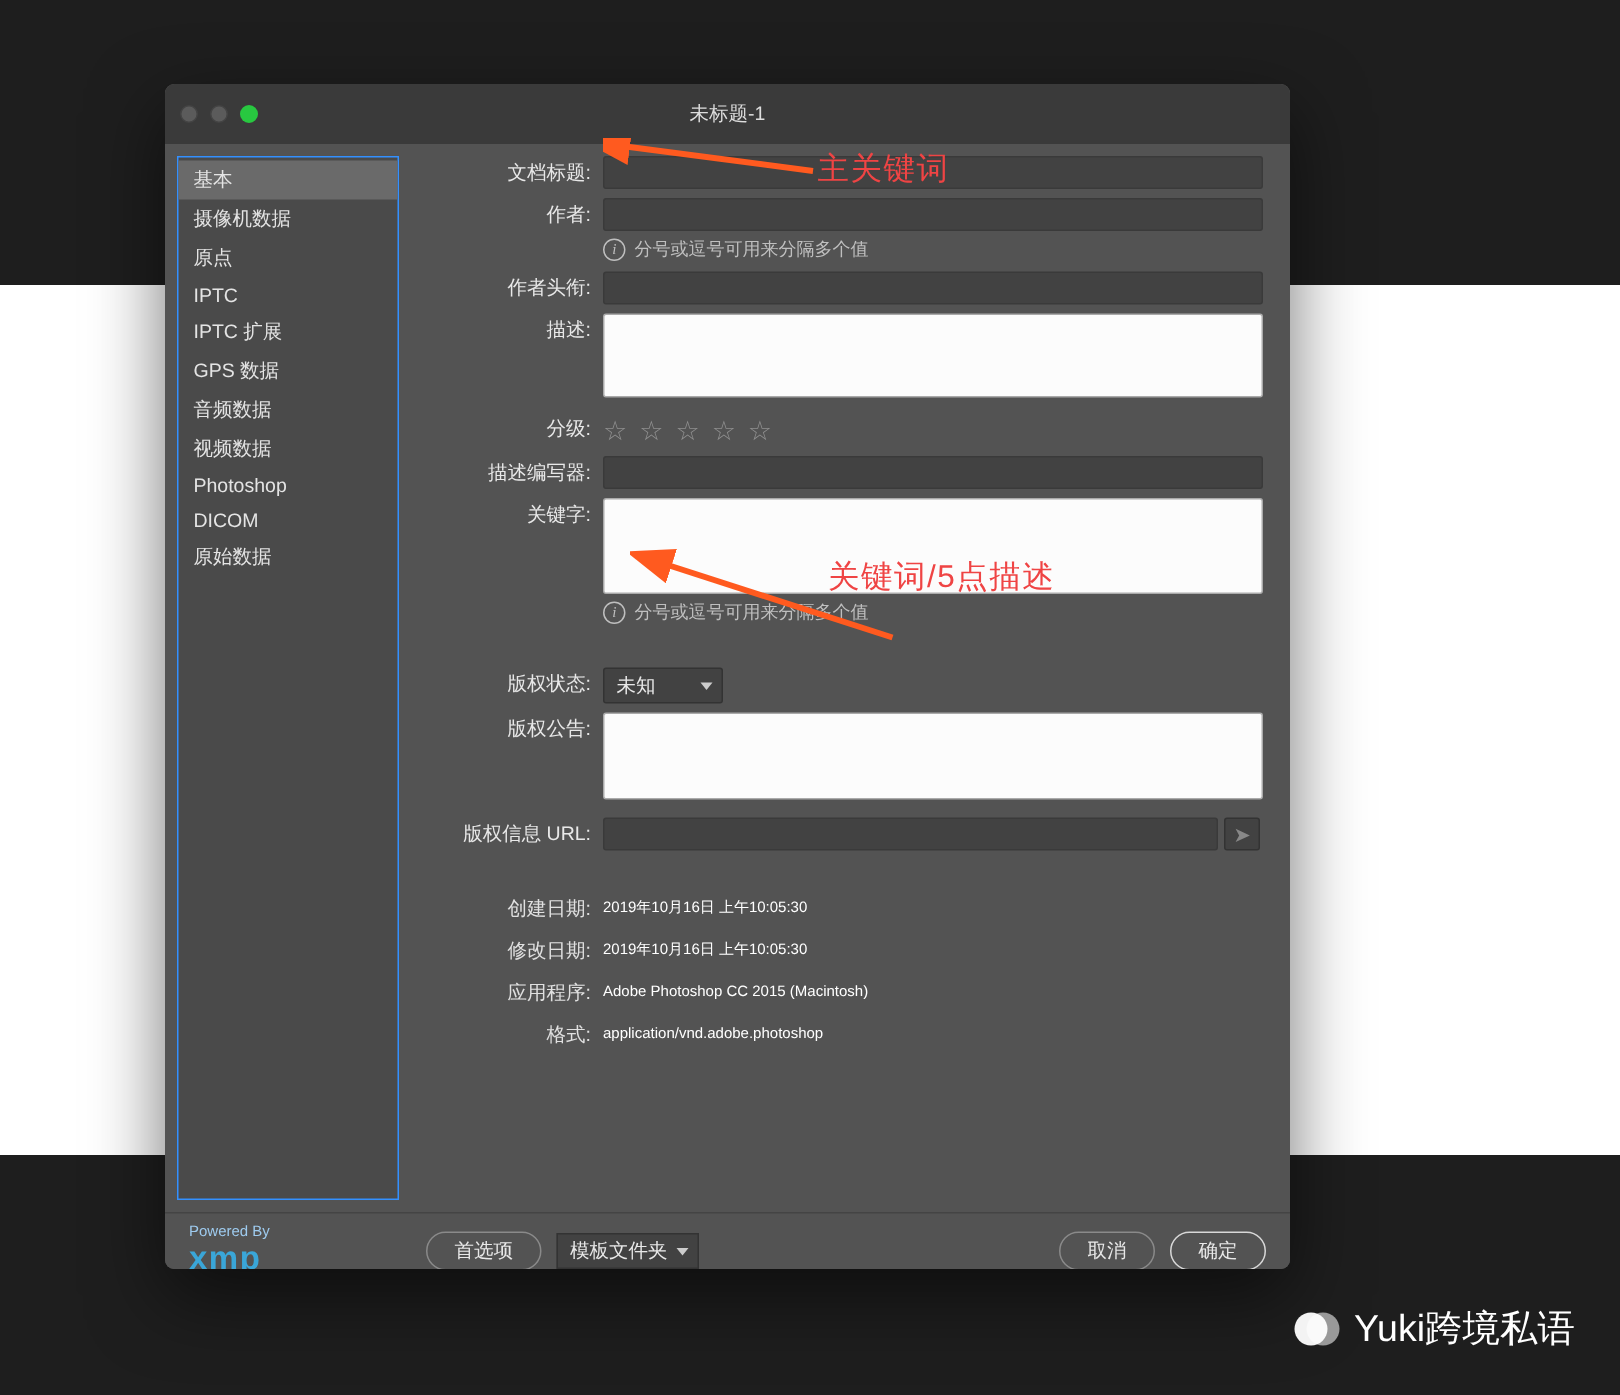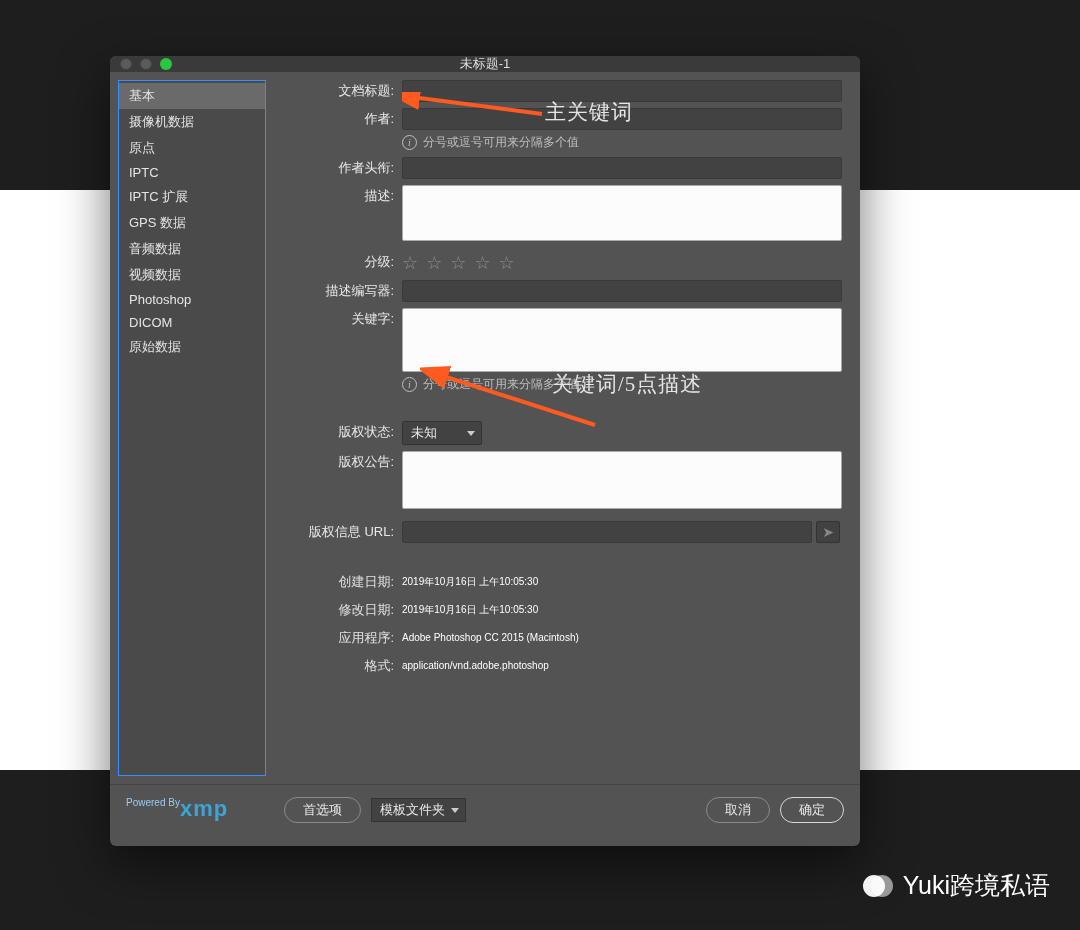--- a/index.html
+++ b/index.html
@@ -15,21 +15,21 @@
     background:#fff;
   }
   .dialog {
     position:absolute; left:110px; top:56px; width:750px; height:790px;
     background:#535353;
     border-radius:6px;
     box-shadow:0 18px 50px rgba(0,0,0,0.55);
     overflow:hidden;
   }
   .titlebar {
-    height:16px; background:#3a3a3a;
+    height:40px; background:#3a3a3a;
     display:flex; align-items:center;
     border-top-left-radius:6px; border-top-right-radius:6px;
     position:relative;
   }
   .traffic { display:flex; gap:8px; padding-left:10px;}
   .tdot { width:12px; height:12px; border-radius:50%; }
   .tdot.red{background:#5b5b5b;border:1px solid #444;}
   .tdot.yel{background:#5b5b5b;border:1px solid #444;}
   .tdot.grn{background:#28c840;}
   .title { position:absolute; left:0; right:0; text-align:center; font-size:13px; color:#ddd;}
@@ -95,33 +95,33 @@
   .meta .row{margin-bottom:6px;}
   .meta .lbl{color:#e0e0e0;}
   .meta .mval{font-size:10px;color:#ffffff;line-height:22px;}
   .footer{
     height:50px; border-top:1px solid #444;
     display:flex; align-items:center; padding:0 16px; gap:10px;
     background:#535353;
   }
   .powered{
     width:148px; font-size:10px; color:#9ecbef; line-height:1.1;
-    display:flex;align-items:flex-start;
+    display:flex;flex-direction:column;align-items:flex-start;
   }
   .powered .xmp{font-size:22px;font-weight:800;color:#3aa6d8;letter-spacing:1px;}
   .pillbtn{
     height:26px;border:1px solid #8a8a8a;border-radius:13px;background:#535353;
     color:#e8e8e8;font-size:13px;padding:0 18px;display:inline-flex;align-items:center;justify-content:center;
     cursor:default;
   }
   .pillbtn.primary{border-color:#d8d8d8;}
   .footer .spacerflex{flex:1;}
   .annotation{
-    position:absolute;color:#e5e5e5;font-size:21px;font-weight:500;
-    pointer-events:none;letter-spacing:1px;font-family:Liberation Serif, serif;
+    position:absolute;color:#ef4444;font-size:21px;font-weight:500;
+    pointer-events:none;letter-spacing:1px;
   }
   .watermark{
     position:absolute; right:30px; bottom:28px;
     display:flex;align-items:center;gap:10px;color:#fff;font-size:25px;
   }
   .wmicon{
     width:30px;height:30px;position:relative;
   }
   .wmicon .c1,.wmicon .c2{
     position:absolute;width:22px;height:22px;border-radius:50%;background:#fff;

